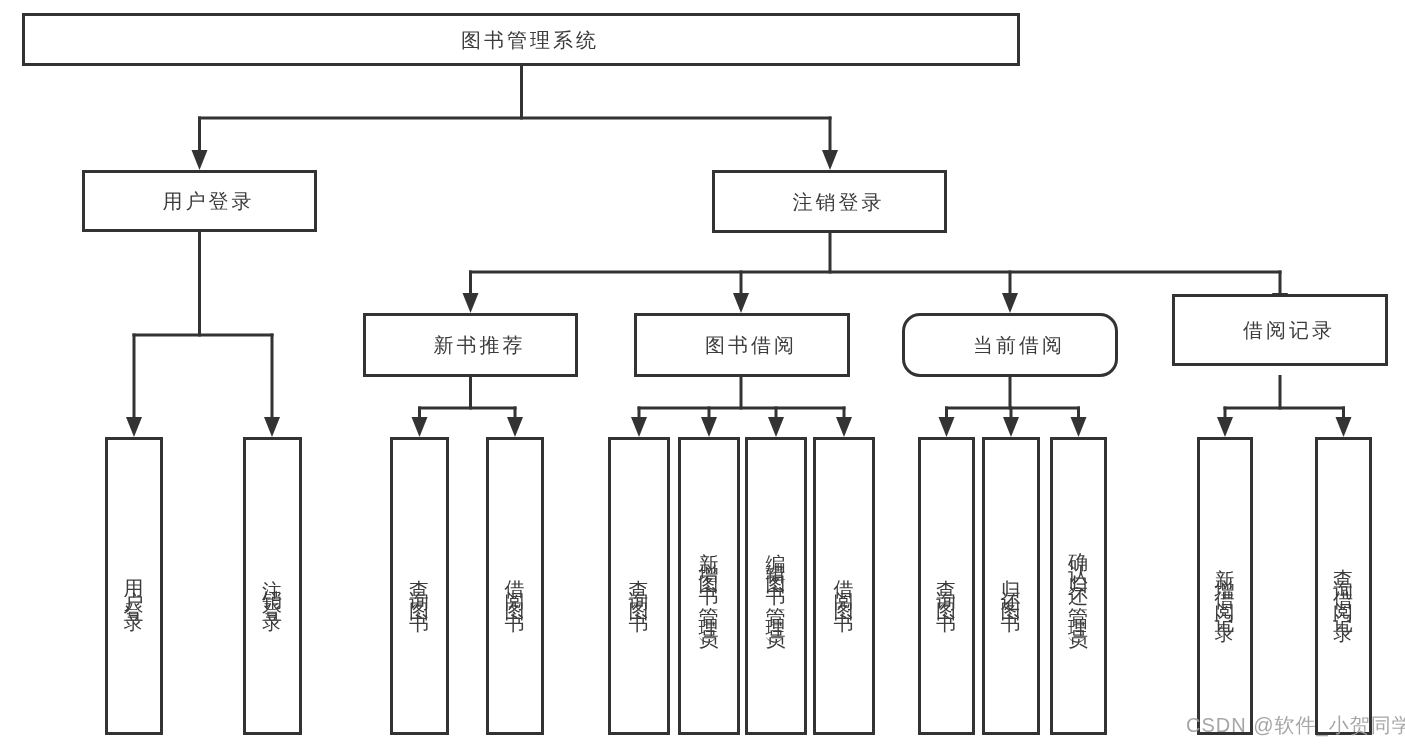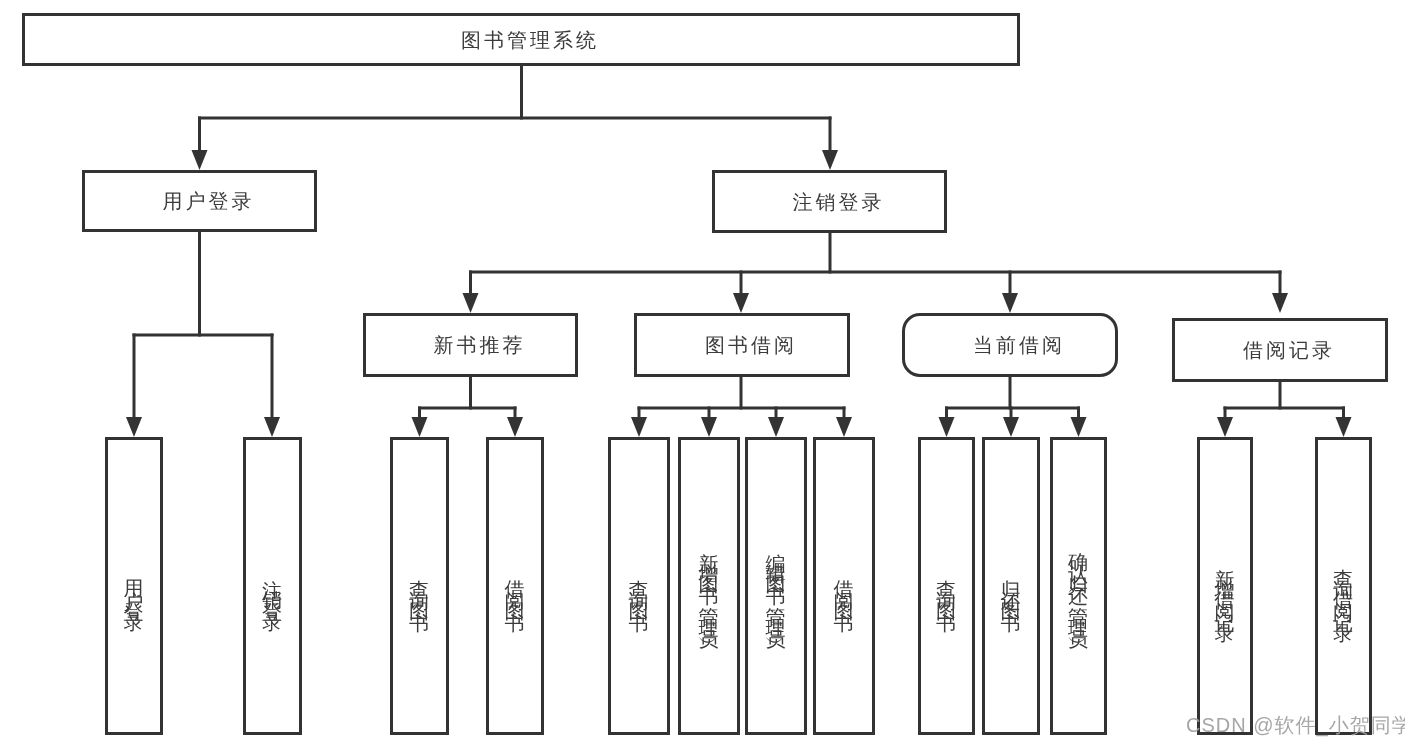--- a/index.html
+++ b/index.html
@@ -128,21 +128,21 @@
   </svg>
 
   <div class="node h-node" style="left:22px; top:13px; width:998px; height:53px;">图书管理系统</div>
 
   <div class="node h-node" style="left:82px; top:170px; width:235px; height:62px;">用户登录</div>
   <div class="node h-node" style="left:712px; top:170px; width:235px; height:63px;">注销登录</div>
 
   <div class="node h-node" style="left:634px; top:313px; width:216px; height:64px;">图书借阅</div>
   <div class="node h-node" style="left:363px; top:313px; width:215px; height:64px;">新书推荐</div>
   <div class="node h-node" style="left:902px; top:313px; width:216px; height:64px;border-radius:18px;">当前借阅</div>
-  <div class="node h-node" style="left:1172px; top:318px; width:216px; height:64px;">借阅记录</div>
+  <div class="node h-node" style="left:1172px; top:294px; width:216px; height:72px;">借阅记录</div>
 
   <div class="node v-node" style="left:105px; top:437px; width:58px; height:298px;">用户登录</div>
   <div class="node v-node" style="left:243px; top:437px; width:59px; height:298px;">注销登录</div>
 
   <div class="node v-node" style="left:390px; top:437px; width:59px; height:298px;">查询图书</div>
   <div class="node v-node" style="left:486px; top:437px; width:58px; height:298px;">借阅图书</div>
 
   <div class="node v-node" style="left:608px; top:437px; width:62px; height:298px;">查询图书</div>
   <div class="node v-node" style="left:678px; top:437px; width:62px; height:298px;">新增图书（管理员）</div>
   <div class="node v-node" style="left:745px; top:437px; width:62px; height:298px;">编辑图书（管理员）</div>

